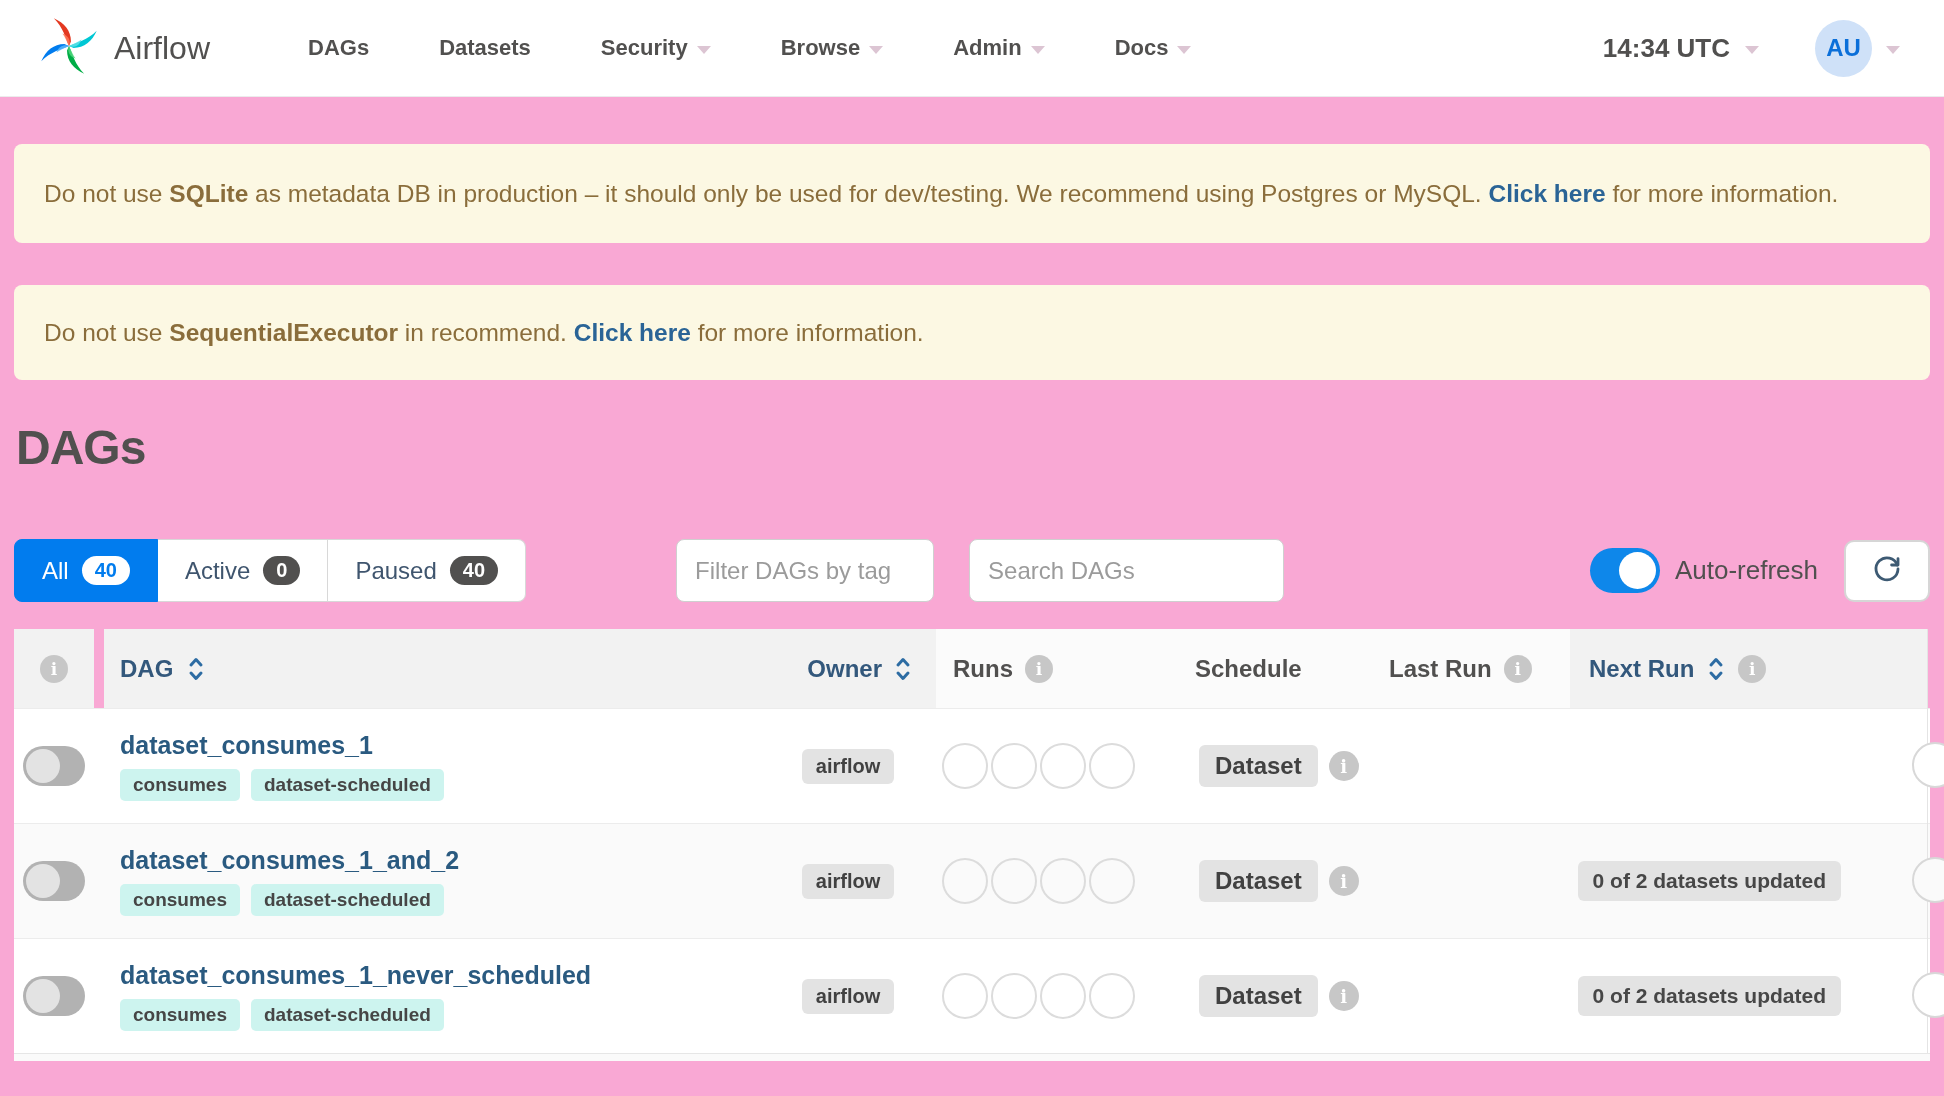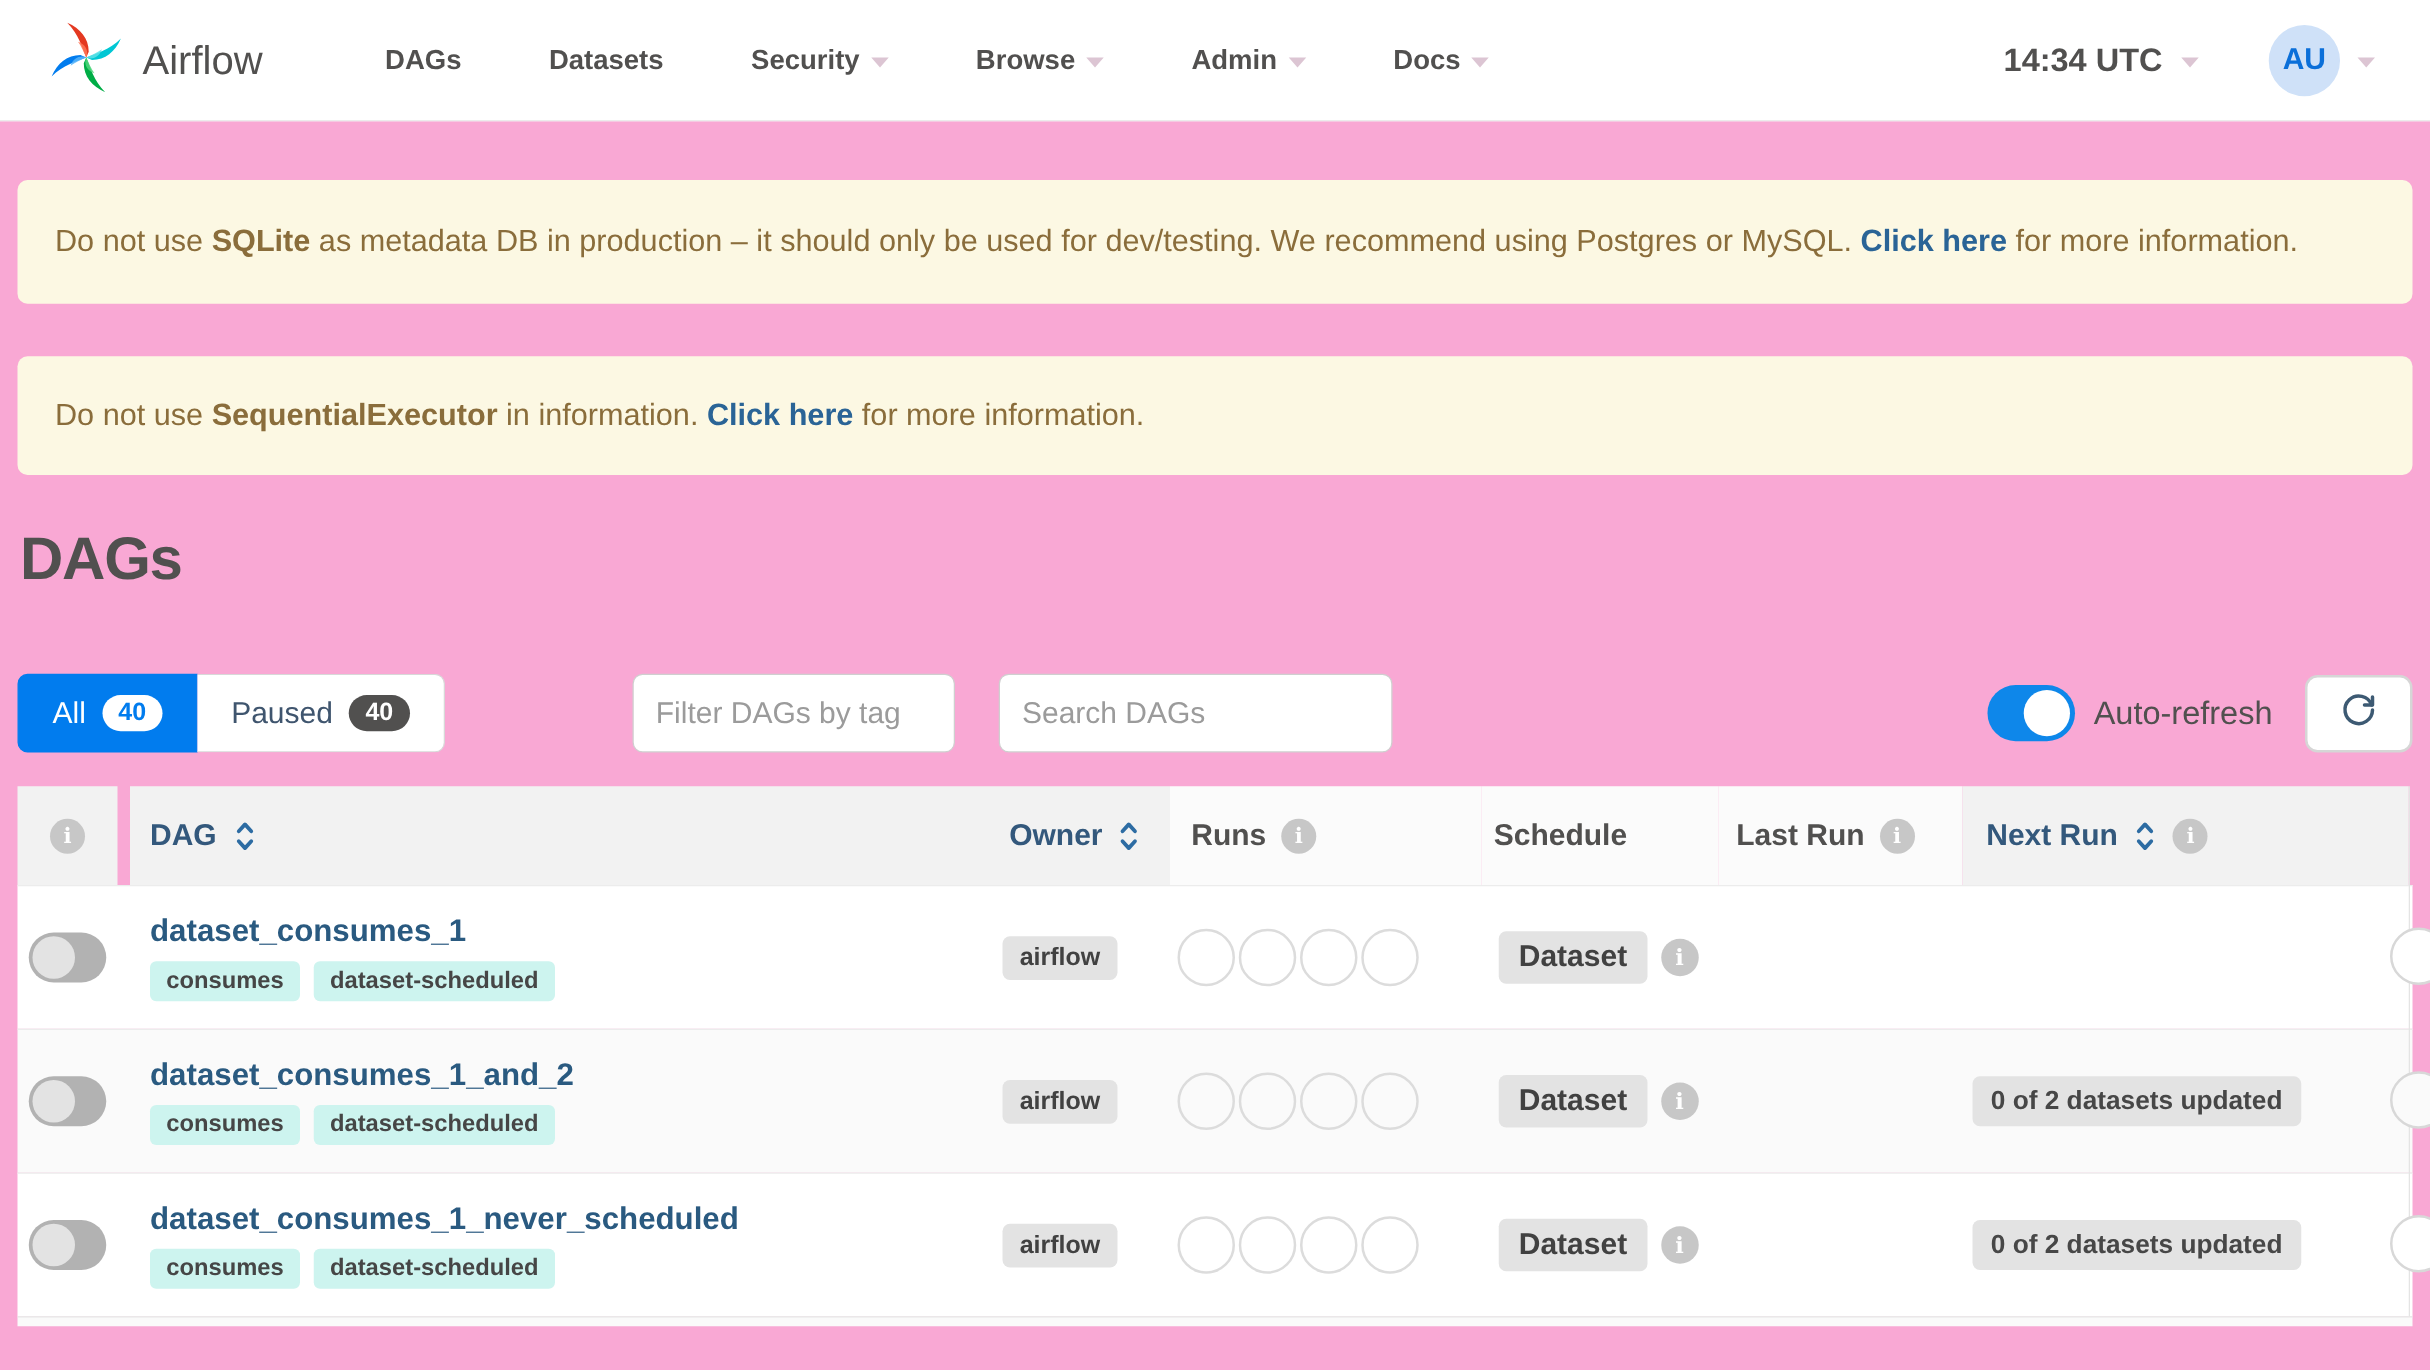--- a/index.html
+++ b/index.html
@@ -149,30 +149,34 @@
         <span class="caret"></span>
       </div>
     </div>
   </div>
 
   <div class="banner">
     <span>Do not use </span><span class="b">SQLite</span><span> as metadata DB in production – it should only be used for dev/testing. We recommend using Postgres or MySQL. </span><a>Click here</a><span> for more information.</span>
   </div>
 
   <div class="banner second">
-    <span>Do not use </span><span class="b">SequentialExecutor</span><span> in information. </span><a>Click here</a><span> for more information.</span>
+    <span>Do not use </span><span class="b">SequentialExecutor</span><span> in recommend. </span><a>Click here</a><span> for more information.</span>
   </div>
 
   <h1 class="page-title">DAGs</h1>
 
   <div class="toolbar">
     <div class="tabs">
       <div class="tab active">
         <span>All</span>
         <span class="count">40</span>
+      </div>
+      <div class="tab">
+        <span>Active</span>
+        <span class="count">0</span>
       </div>
       <div class="tab">
         <span>Paused</span>
         <span class="count">40</span>
       </div>
     </div>
 
     <input class="tb-input filter-input" placeholder="Filter DAGs by tag" style="">
     <input class="tb-input search-input" placeholder="Search DAGs" style="">
 

